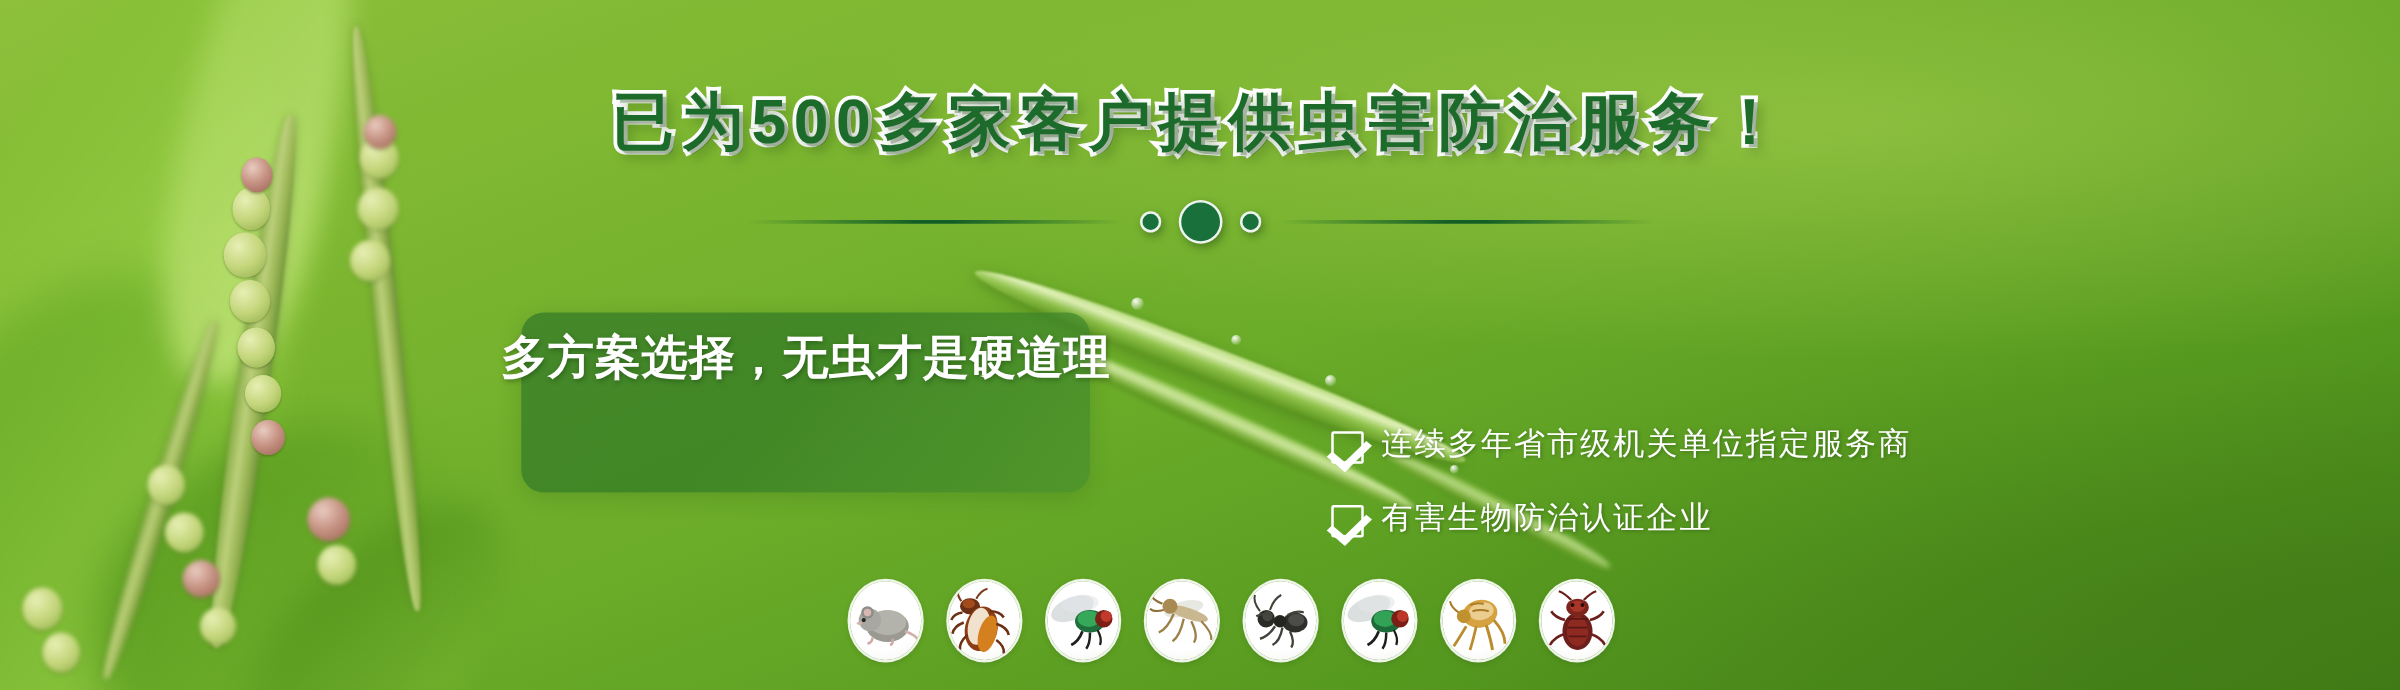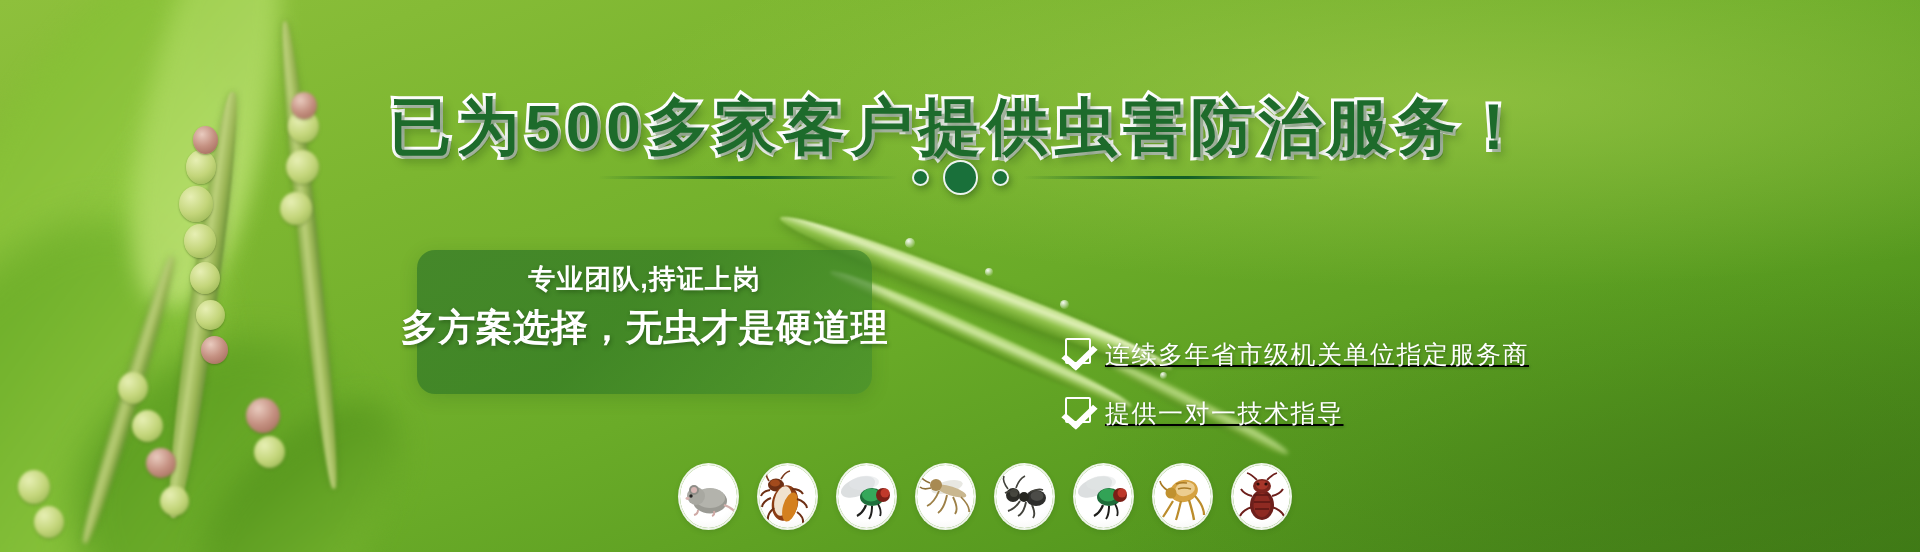--- a/index.html
+++ b/index.html
@@ -106,32 +106,31 @@
   .dewdrop {
     position:absolute; border-radius:50%;
     background:radial-gradient(circle at 36% 30%,rgba(255,255,255,.95),rgba(255,255,255,.15) 70%,rgba(255,255,255,0));
   }
 
   
   .headline {
     position:absolute;
     left:0; right:0; top:72px;
     text-align:center;
-    font-size:62px;
+    font-size:50px;
     font-weight:700;
     letter-spacing:6px;
     line-height:1;
     color:#1d6b2b;
     -webkit-text-stroke:6px #ffffff;
     paint-order:stroke fill;
     text-shadow:
       3px 3px 0 rgba(30,70,20,.30),
       5px 6px 9px rgba(25,60,15,.35);
     white-space:nowrap;
-    margin-top:24px;
   }
 
   
   .divider {
     position:absolute;
     left:0; right:0; top:160px;
     display:flex; align-items:center; justify-content:center;
     gap:14px;
   }
   .divider .rule {
@@ -176,21 +175,21 @@
   .claim.l2 { font-size:37px; letter-spacing:.5px; }
   .claim.l3 { font-size:29px; letter-spacing:.5px; }
 
   
   .bullets {
     position:absolute;
     left:1065px; top:338px;
     display:flex; flex-direction:column;
     gap:26px;
   }
-  .bullet { display:flex; align-items:flex-start; gap:14px;text-decoration:underline; }
+  .bullet { display:flex; align-items:flex-end; gap:14px; }
   .checkbox {
     position:relative;
     width:26px; height:26px; flex:none;
     border:2px solid #ffffff;
     border-radius:2px;
   }
   .checkbox::after {
     content:"";
     position:absolute;
     left:3px; top:-1px;
@@ -278,32 +277,31 @@
   <div class="divider">
     <div class="rule"></div>
     <div class="dot sm"></div>
     <div class="dot lg"></div>
     <div class="dot sm"></div>
     <div class="rule"></div>
   </div>
 
   <div class="panel"></div>
   <div class="panel-lines">
-    <div class="claim l1">专业团队,持证上岗</div>
     <div class="claim l2">多方案选择，无虫才是硬道理</div>
   </div>
 
   <div class="bullets">
     <div class="bullet">
       <span class="checkbox"></span>
       <span class="bullet-label">连续多年省市级机关单位指定服务商</span>
     </div>
     <div class="bullet">
       <span class="checkbox"></span>
-      <span class="bullet-label">提供一对一技术指导</span>
+      <span class="bullet-label">有害生物防治认证企业</span>
     </div>
   </div>
 
   <div class="pests">
 
     <div class="pest">
       <svg viewBox="0 0 57 63">
         <ellipse cx="30" cy="36" rx="17" ry="12.5" fill="#9a9a93"></ellipse>
         <ellipse cx="30" cy="33" rx="15" ry="10" fill="#b3b3ac"></ellipse>
         <circle cx="16" cy="31" r="9" fill="#a8a8a1"></circle>

